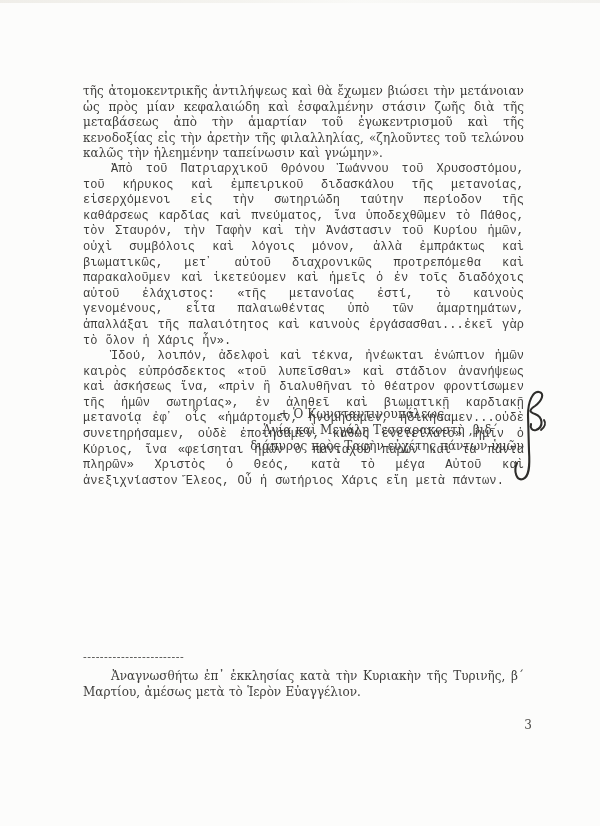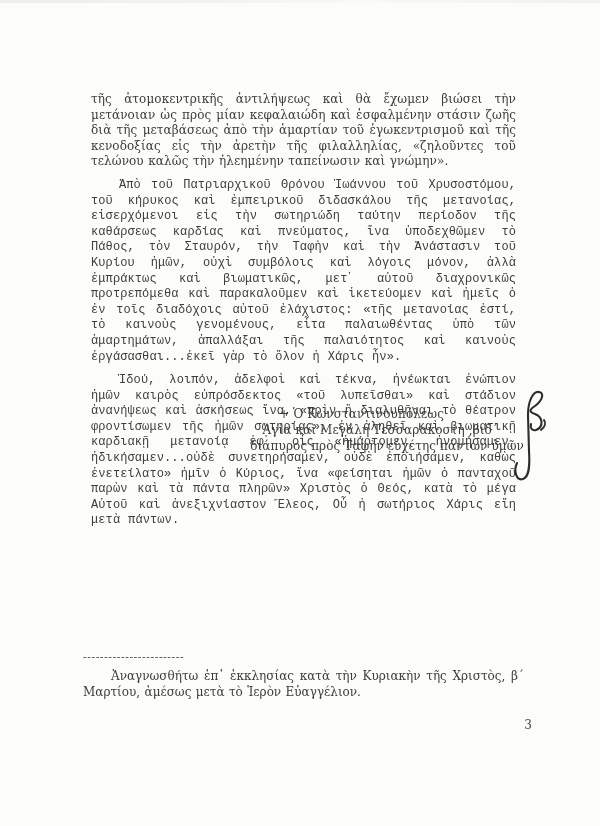--- a/index.html
+++ b/index.html
@@ -30,21 +30,21 @@
     left: 83px;
     top: 84px;
     width: 441px;
     font-size: 12px;
     line-height: 15.6px;
     text-align: justify;
     letter-spacing: 0.1px;
     word-spacing: 0.6px;
   }
   .body-text p {
-    margin: 8px;
+    margin: 0;
   }
   .body-text p.indented {
     text-indent: 28px;
     font-family: Liberation Mono, monospace;
   }
   .signature-block {
     position: absolute;
     left: 83px;
     top: 406px;
     width: 441px;
@@ -124,18 +124,18 @@
              C41,6 38,14 31,19
              C25,23 25,25 31,27
              C39,30 40,40 32,43
              C28,44 26,41 27,37" fill="none" stroke="#2e2d2b" stroke-width="2.1" stroke-linecap="round"></path>
 
     <path d="M40,33 C42,36 41,40 37,43" fill="none" stroke="#2e2d2b" stroke-width="2" stroke-linecap="round"></path>
   </svg>
 
   <div class="footnote">
     <p class="footnote-separator">------------------------</p>
-    <p class="footnote-text">Ἀναγνωσθήτω ἐπ᾽ ἐκκλησίας κατὰ τὴν Κυριακὴν τῆς Χριστὸς, β´ Μαρτίου, ἀμέσως μετὰ τὸ Ἱερὸν Εὐαγγέλιον.</p>
+    <p class="footnote-text">Ἀναγνωσθήτω ἐπ᾽ ἐκκλησίας κατὰ τὴν Κυριακὴν τῆς Τυρινῆς, β´ Μαρτίου, ἀμέσως μετὰ τὸ Ἱερὸν Εὐαγγέλιον.</p>
   </div>
 
   <div class="page-number">3</div>
 
 </div>
 
 </body></html>

